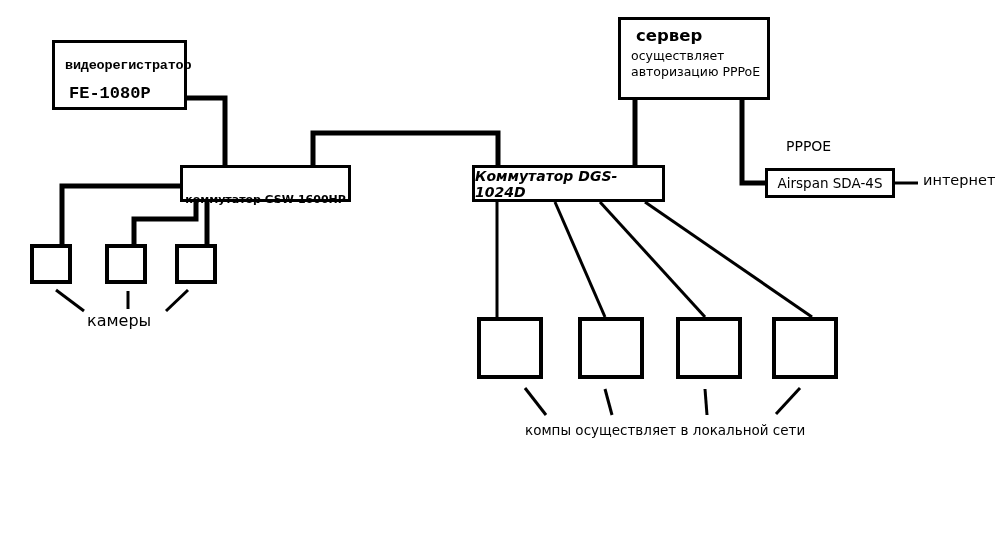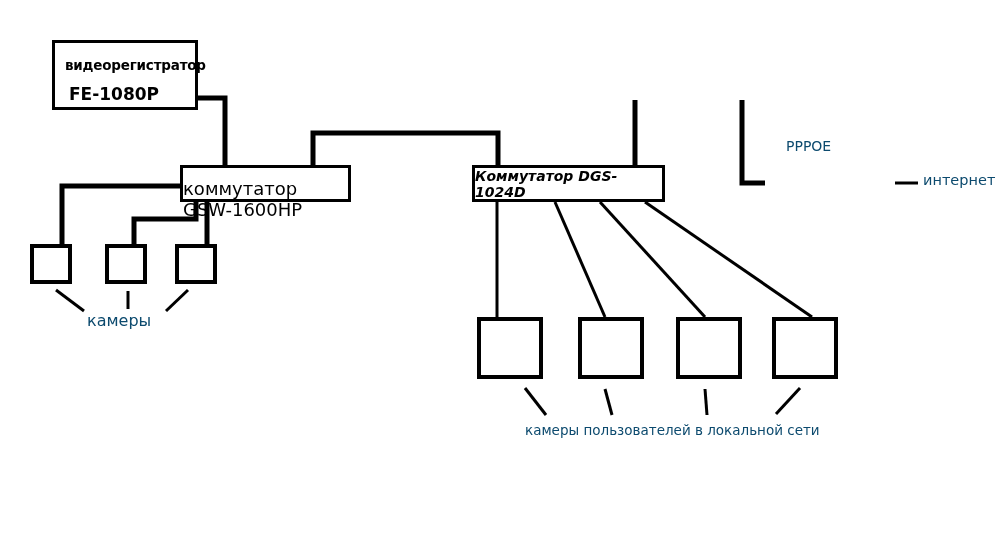--- a/index.html
+++ b/index.html
@@ -35,48 +35,49 @@
     background: #ffffff;
     display: flex;
     flex-direction: column;
     justify-content: center;
   }
   .node.plain {
     border-width: 4px;
   }
   .label {
     position: absolute;
-    color: #0c4a6e;
+    color: #000000;
     white-space: nowrap;
   }
 
   
   #dvr {
-    left: 52px; top: 40px; width: 146px; height: 70px;
+    left: 52px; top: 40px; width: 135px; height: 70px;
     padding: 10px 0 0 10px;
     gap: 11px;
+    font-family: Liberation Mono, monospace;
   }
   #dvr .line1 { font-size: 13.5px; font-weight: bold; letter-spacing: -0.2px; }
   #dvr .line2 { font-size: 17px; font-weight: bold; padding-left: 4px; }
 
   
   #server {
     left: 618px; top: 17px; width: 152px; height: 83px;
     padding: 6px 0 4px 10px;
     justify-content: flex-start;
   }
   #server .title { font-size: 16.5px; font-weight: bold; padding-left: 5px; margin-bottom: 3px; }
   #server .sub { font-size: 12.5px; line-height: 16px; }
 
   
   #gsw {
     left: 180px; top: 165px; width: 171px; height: 37px;
     align-items: center;
   }
-  #gsw .txt { font-size: 18px; font-weight: normal; margin-top: 31px; }
+  #gsw .txt { font-size: 11px; font-weight: bold; margin-top: 31px; }
   #dgs {
     left: 472px; top: 165px; width: 193px; height: 37px;
     align-items: center;
     font-style: italic;
   }
   #dgs .txt { font-size: 14px; font-weight: bold; }
 
   
   #airspan {
     left: 765px; top: 168px; width: 130px; height: 30px;
@@ -152,37 +153,45 @@
     <line x1="605" y1="389" x2="612" y2="415" stroke-width="3"></line>
     <line x1="705" y1="389" x2="707" y2="415" stroke-width="3"></line>
     <line x1="800" y1="388" x2="776" y2="414" stroke-width="3"></line>
   </svg>
 
   <div class="node" id="dvr">
     <div class="line1">видеорегистратор</div>
     <div class="line2">FE-1080P</div>
   </div>
 
+  <div class="node" id="server">
+    <div class="title">сервер</div>
+    <div class="sub">осуществляет</div>
+    <div class="sub">авторизацию PPPoE</div>
+  </div>
 
   <div class="node" id="gsw">
     <div class="txt">коммутатор GSW-1600HP</div>
   </div>
 
   <div class="node" id="dgs">
     <div class="txt">Коммутатор DGS-1024D</div>
   </div>
 
+  <div class="node" id="airspan">
+    <div class="txt">Airspan SDA-4S</div>
+  </div>
 
   <div class="node plain cam" id="cam1"></div>
   <div class="node plain cam" id="cam2"></div>
   <div class="node plain cam" id="cam3"></div>
 
   <div class="node plain pc" id="pc1"></div>
   <div class="node plain pc" id="pc2"></div>
   <div class="node plain pc" id="pc3"></div>
   <div class="node plain pc" id="pc4"></div>
 
   <div class="label" id="lbl-cameras">камеры</div>
-  <div class="label" id="lbl-pcs">камеры пользователей в локальной сети</div>
+  <div class="label" id="lbl-pcs">компы осуществляет в локальной сети</div>
   <div class="label" id="lbl-pppoe">PPPOE</div>
   <div class="label" id="lbl-internet">интернет</div>
 
 </div>
 
 </body></html>

